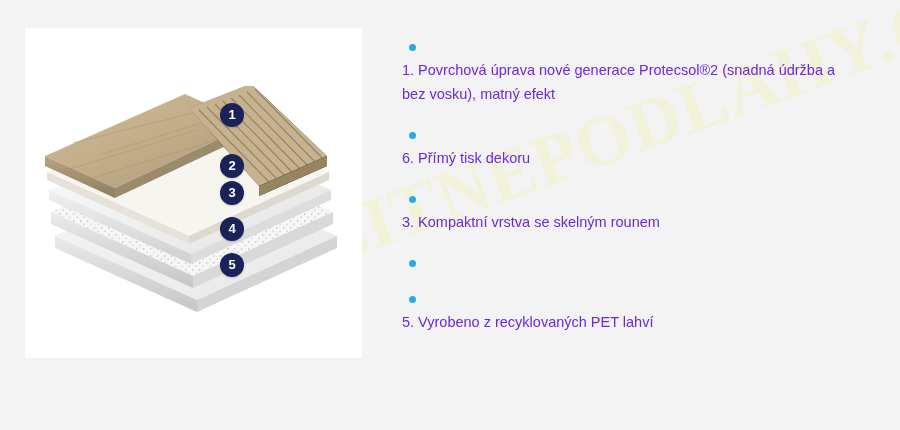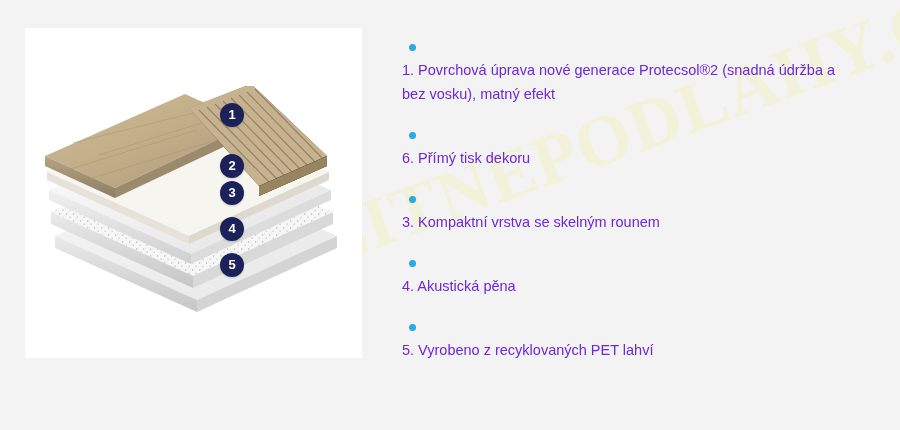--- a/index.html
+++ b/index.html
@@ -256,21 +256,20 @@
       <div class="bullet-row">
         <span class="bullet-dot"></span>
       </div>
       <p class="feature-text">3. Kompaktní vrstva se skelným rounem</p>
     </div>
 
     <div class="feature-item">
       <div class="bullet-row">
         <span class="bullet-dot"></span>
       </div>
-      <p class="feature-text">4. Akustická pěna</p>
     </div>
 
     <div class="feature-item">
       <div class="bullet-row">
         <span class="bullet-dot"></span>
       </div>
       <p class="feature-text">5. Vyrobeno z recyklovaných PET lahví</p>
     </div>
 
   </div>

